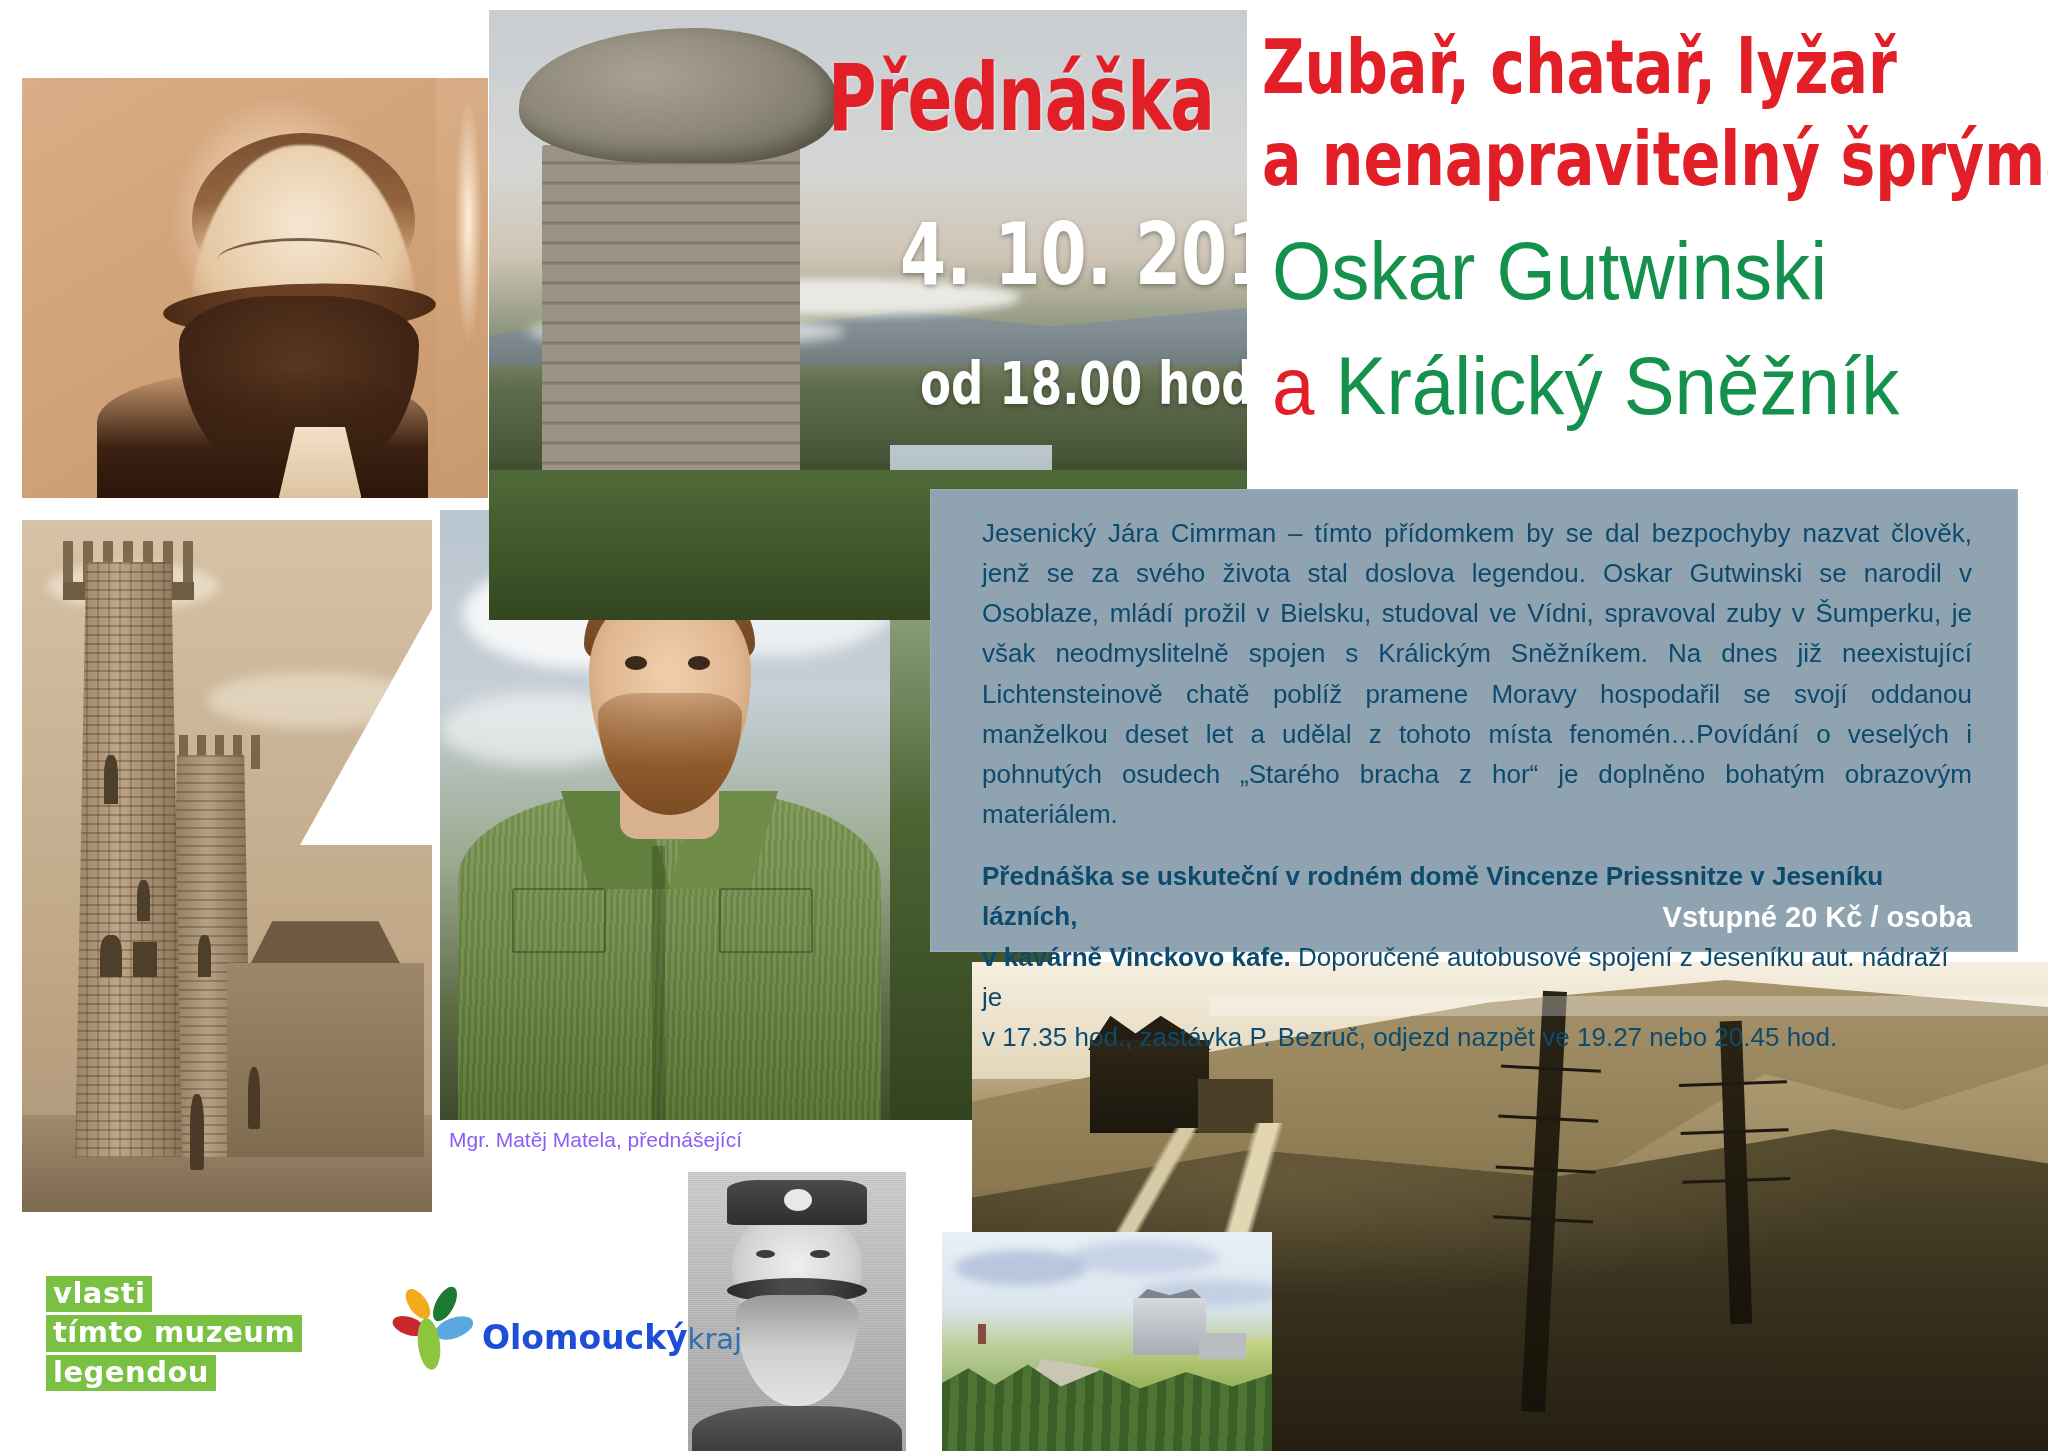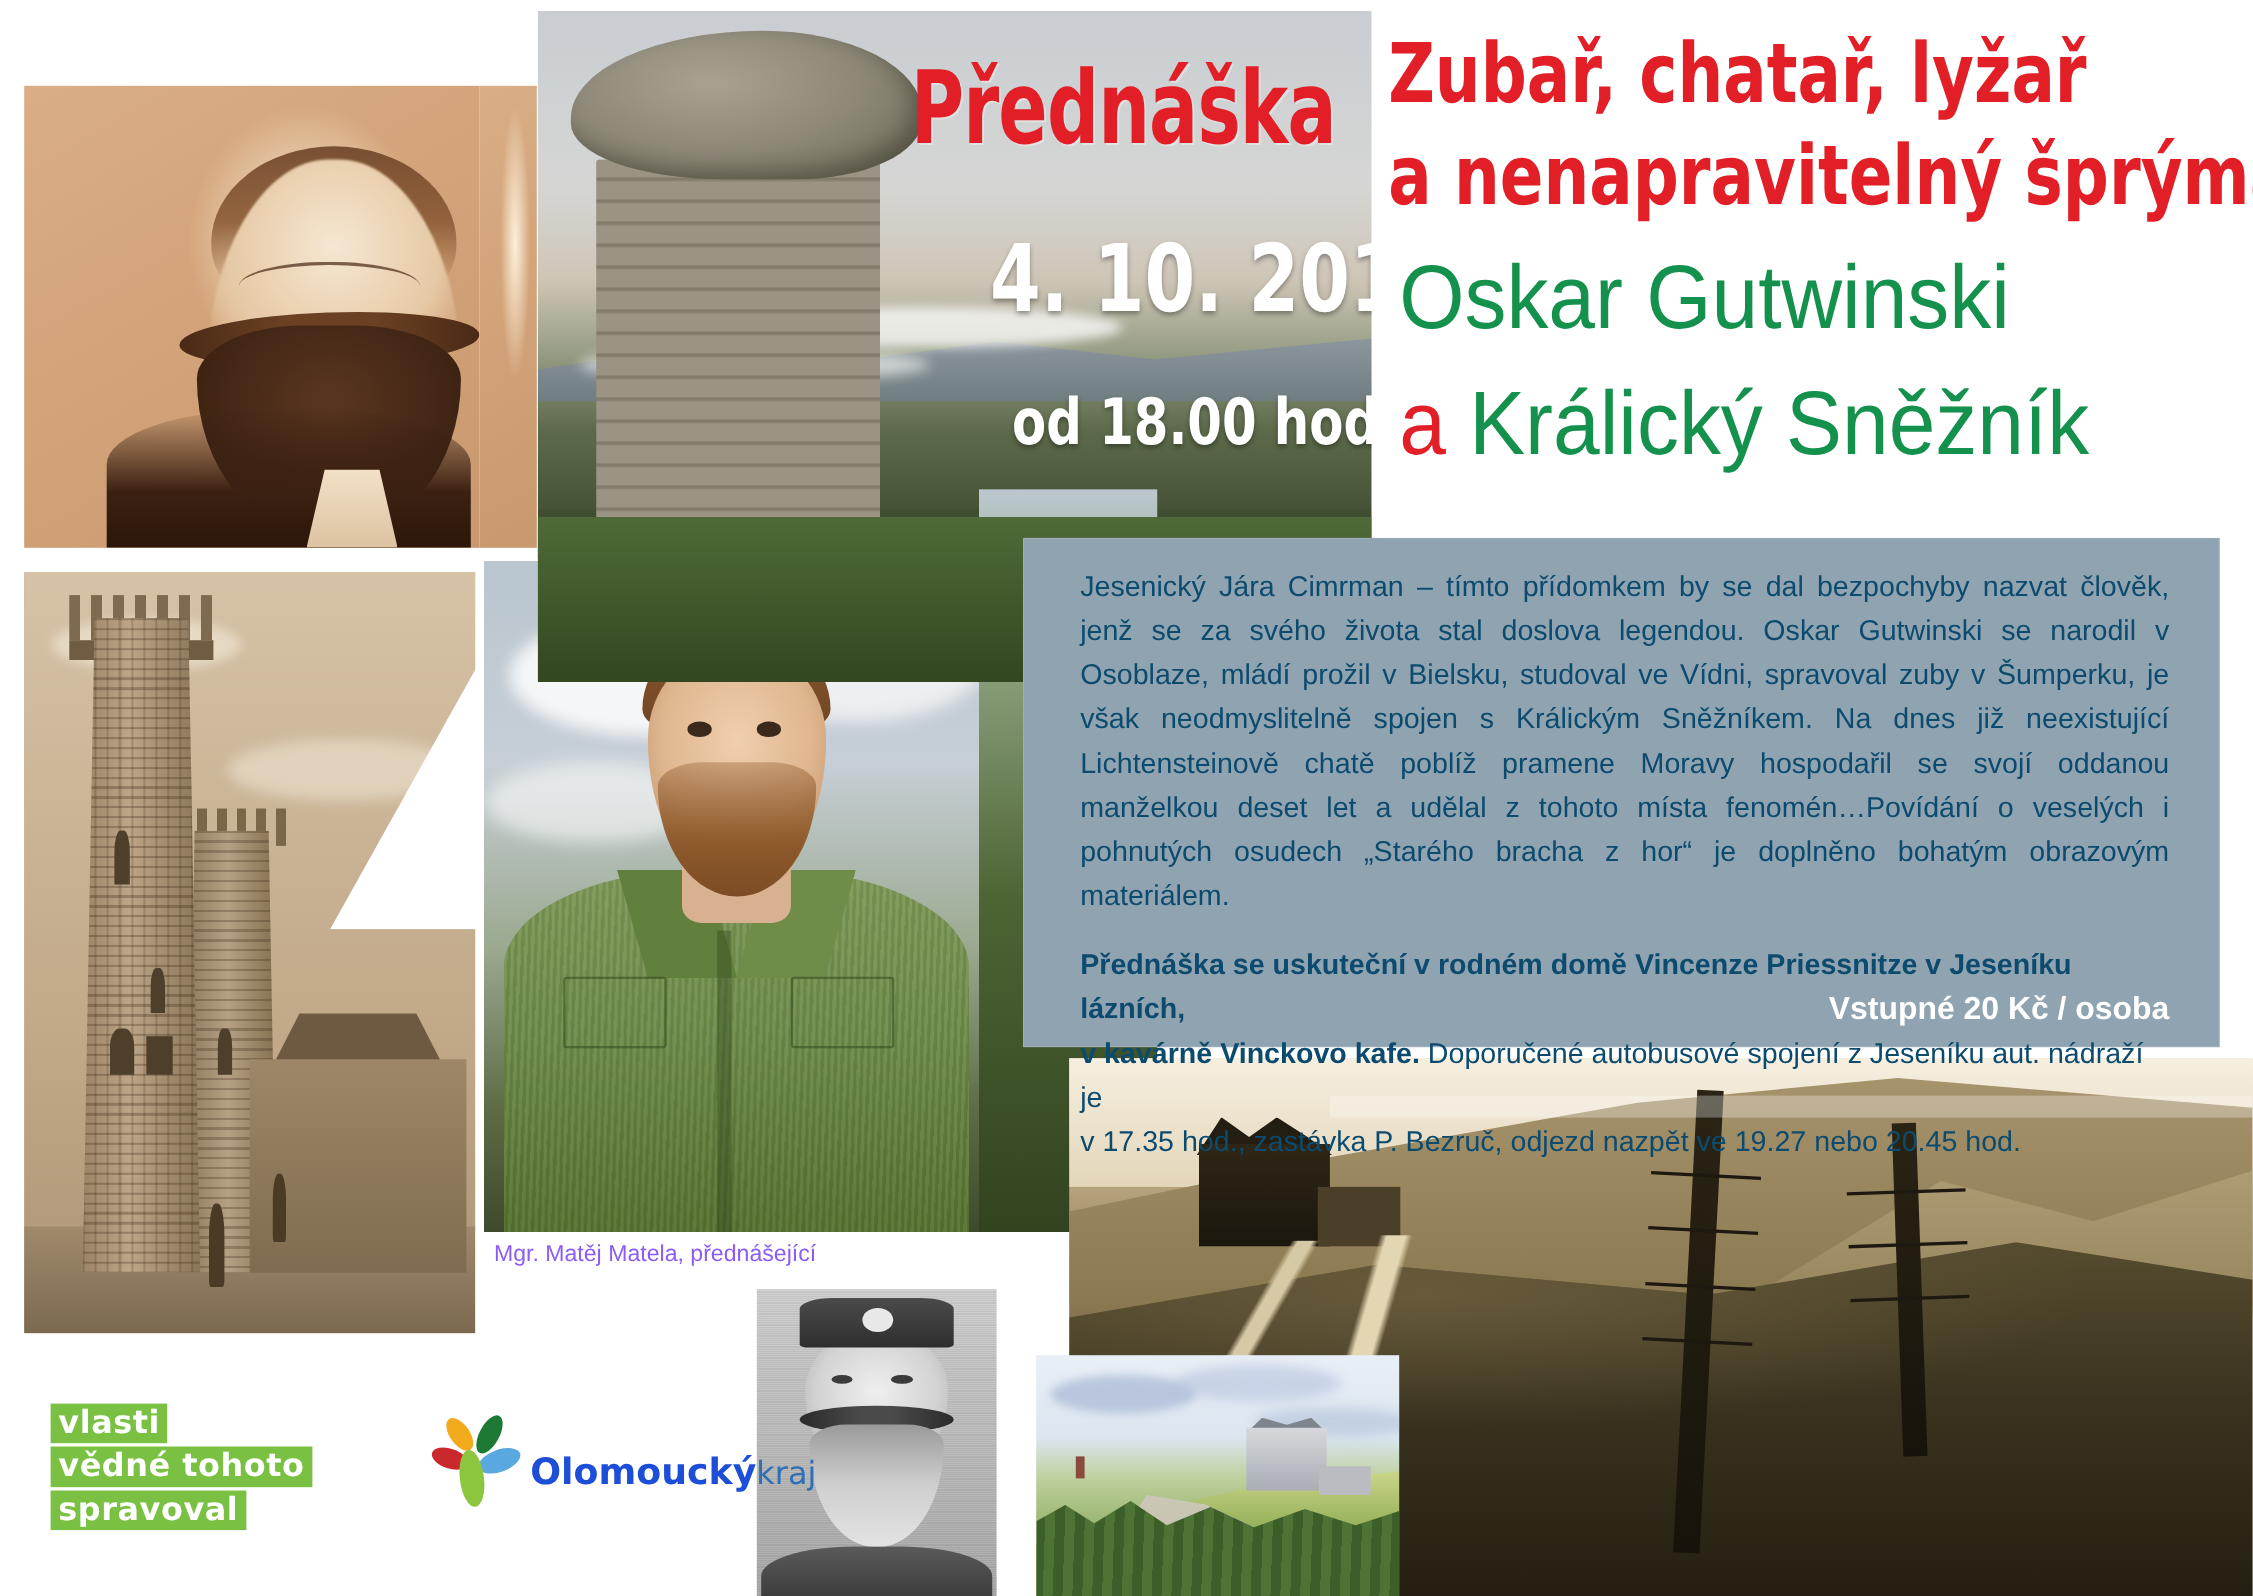--- a/index.html
+++ b/index.html
@@ -474,22 +474,22 @@
         <span>v 17.35 hod., zastávka P. Bezruč, odjezd nazpět ve 19.27 nebo 20.45 hod.</span>
       </p>
     </div>
     <div id="price">Vstupné 20 Kč / osoba</div>
   </div>
 
   <div class="caption" style="left:449px;top:1128px;">Mgr. Matěj Matela, přednášející</div>
 
   <div id="logo-vmj">
     <span class="ln">vlasti</span>
-    <span class="ln">vědné tohoto</span>
-    <span class="ln">spravoval</span>
+    <span class="ln">tímto muzeum</span>
+    <span class="ln">legendou</span>
   </div>
 
   <div id="logo-ok">
     <svg class="flower" viewBox="0 0 104 104">
       <ellipse cx="36" cy="26" rx="9" ry="17" fill="#f2ab1d" transform="rotate(-35 36 26)"></ellipse>
       <ellipse cx="63" cy="26" rx="9" ry="19" fill="#1c7a34" transform="rotate(28 63 26)"></ellipse>
       <ellipse cx="27" cy="48" rx="9" ry="17" fill="#c9282d" transform="rotate(-72 27 48)"></ellipse>
       <ellipse cx="72" cy="50" rx="10" ry="20" fill="#5aa8e0" transform="rotate(70 72 50)"></ellipse>
       <ellipse cx="47" cy="66" rx="11" ry="26" fill="#8cc63e" transform="rotate(-7 47 66)"></ellipse>
     </svg>

